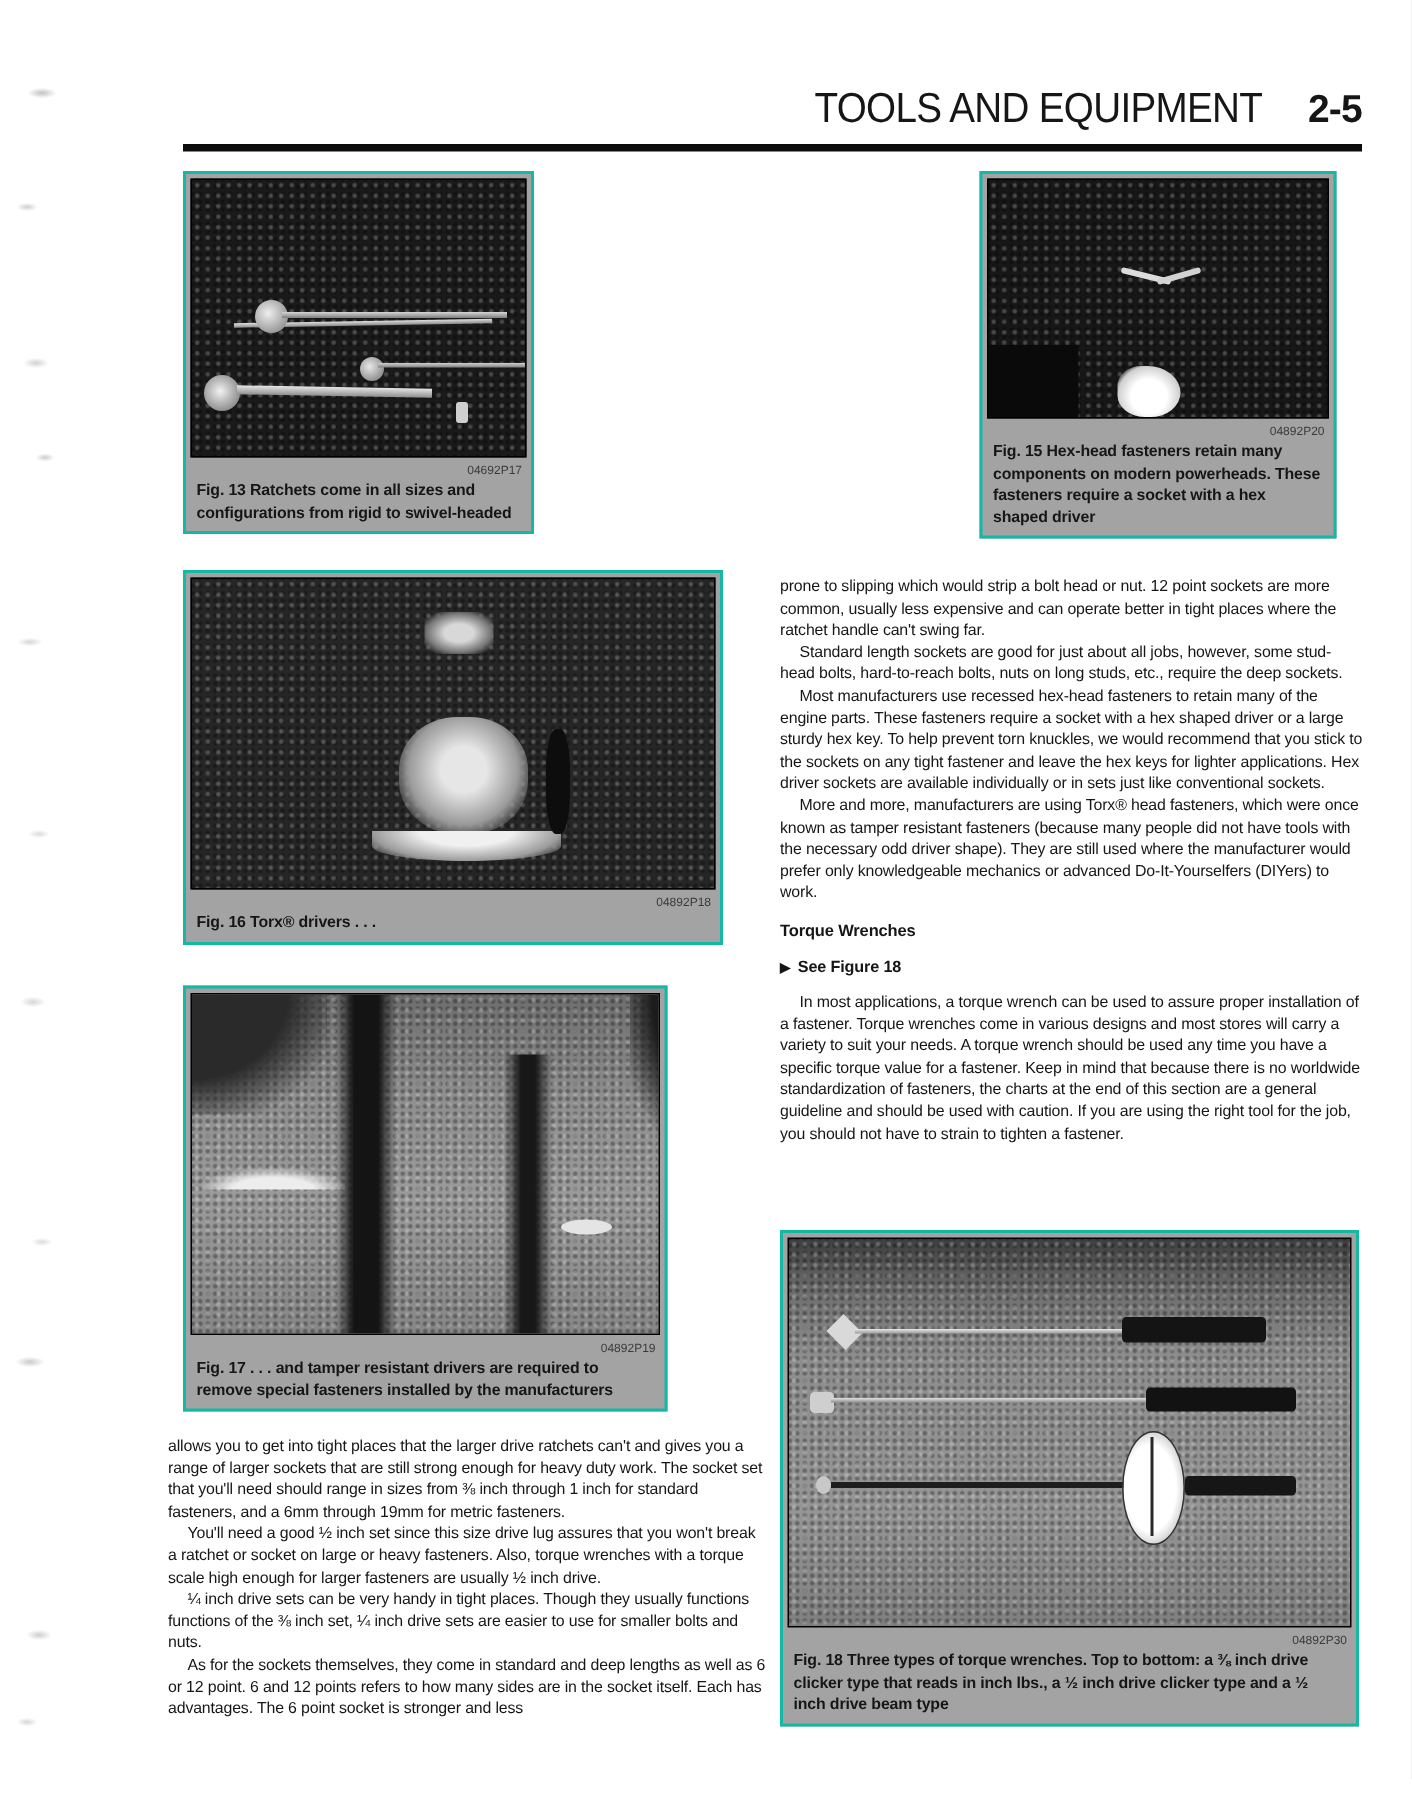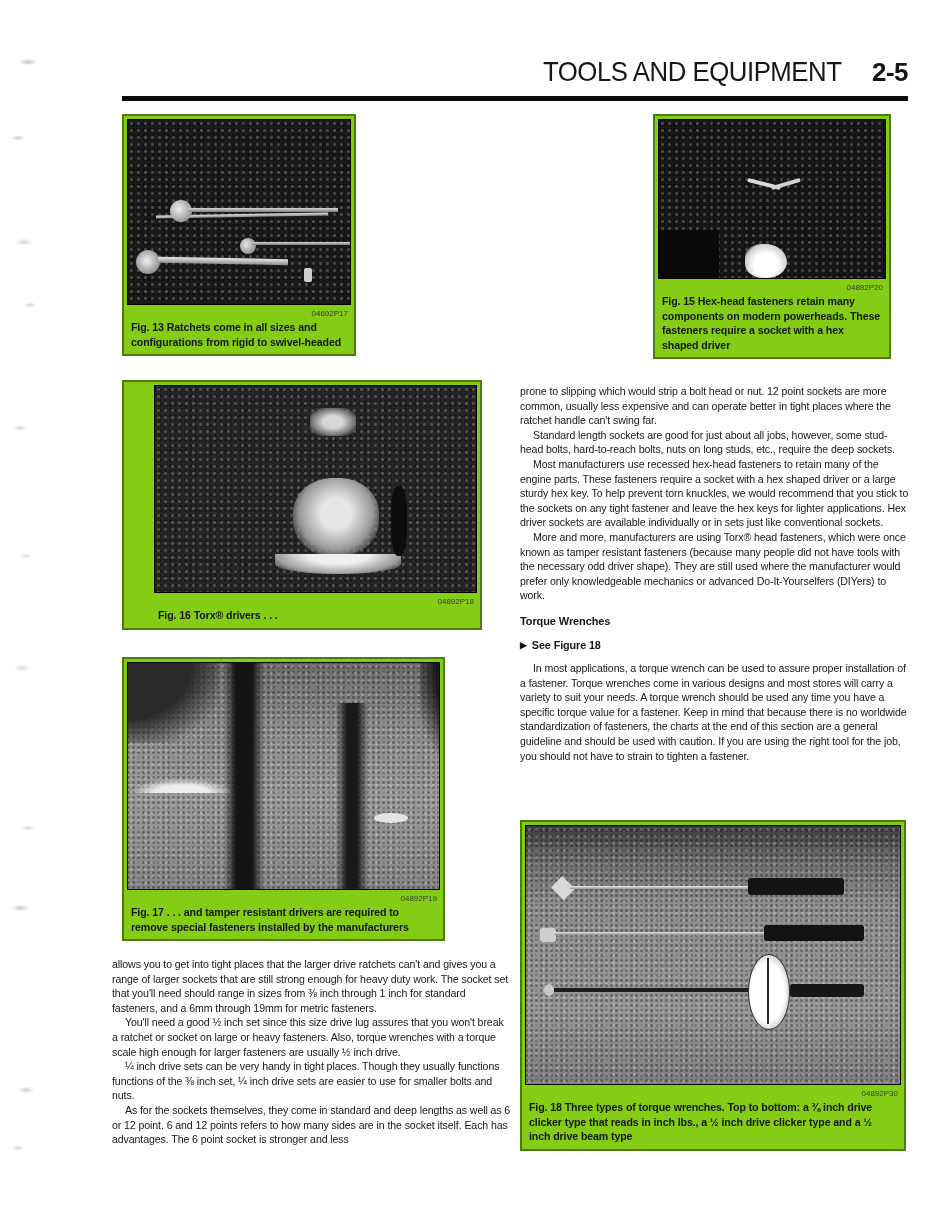--- a/index.html
+++ b/index.html
@@ -25,21 +25,21 @@
   }
   
   .header{
     position:absolute; left:122px; right:33px; top:56px; height:36px;
     display:flex; justify-content:flex-end; align-items:baseline; gap:30px;
   }
   .header-title{ font-size:28px; font-weight:400; letter-spacing:-.5px; transform:scaleX(.92); transform-origin:right; white-space:nowrap;}
   .header-num{ font-size:26px; font-weight:700; letter-spacing:-.5px;}
   .header-rule{ position:absolute; left:122px; top:96px; width:786px; height:5px; background:#0c0c0c;}
   
-  .fig{ position:absolute; margin:0; border:2px solid #4d7c0f; background:#84cc16; box-sizing:border-box;}
+  .fig{ position:absolute; margin:0; border:2px solid #14b8a6; background:#a3a3a3; box-sizing:border-box;}
   .photo{ position:relative; margin:3px; border:1px solid #000; overflow:hidden;}
   .photo::before{ content:""; position:absolute; inset:0; pointer-events:none;
     background-image:
       radial-gradient(circle, rgba(255,255,255,.22) 1px, rgba(255,255,255,0) 2px),
       radial-gradient(circle, rgba(0,0,0,.30) 1px, rgba(0,0,0,0) 2px);
     background-size:7px 7px, 5px 5px; background-position:0 0, 3px 2px;}
   .shape{ position:absolute;}
   .credit{ font-size:8px; color:#3a3a3a; text-align:right; padding:1px 6px 0 0; line-height:9px;}
   .caption{ font-weight:700; font-size:10.6px; line-height:14.6px; padding:2px 8px 5px 7px; letter-spacing:-.1px;}
   
@@ -82,21 +82,21 @@
     <div class="photo" style="height:158px; background:#171717;">
       <div class="shape" style="left:88px; top:62px; width:34px; height:4px; background:#dcdcdc; transform:rotate(14deg); border-radius:2px;"></div>
       <div class="shape" style="left:112px; top:62px; width:30px; height:4px; background:#d2d2d2; transform:rotate(-16deg); border-radius:2px;"></div>
       <div class="shape" style="left:86px; top:124px; width:42px; height:34px; background:radial-gradient(ellipse at 50% 60%, #ffffff 40%, #cfcfcf 70%, transparent 85%); border-radius:40% 55% 50% 45%;"></div>
       <div class="shape" style="left:0; top:110px; width:60px; height:48px; background:#0a0a0a;"></div>
     </div>
     <div class="credit">04892P20</div>
     <figcaption class="caption">Fig. 15 Hex-head fasteners retain many components on modern powerheads. These fasteners require a socket with a hex shaped driver</figcaption>
   </figure>
 
-  <figure class="fig" style="left:122px; top:380px; width:360px;padding-left:27px;">
+  <figure class="fig" style="left:122px; top:380px; width:360px;">
     <div class="photo" style="height:206px; background:#262626;">
       <div class="shape" style="left:155px; top:22px; width:46px; height:28px; background:radial-gradient(ellipse, #d8d8d8 30%, #777 65%, transparent 85%);"></div>
       <div class="shape" style="left:138px; top:92px; width:86px; height:78px; background:radial-gradient(ellipse at 50% 45%, #e6e6e6 25%, #9a9a9a 60%, transparent 82%); border-radius:45%;"></div>
       <div class="shape" style="left:120px; top:168px; width:126px; height:20px; background:radial-gradient(ellipse at 50% 0%, #f0f0f0 35%, #9c9c9c 70%, transparent 90%); border-radius:0 0 50% 50%;"></div>
       <div class="shape" style="left:236px; top:100px; width:16px; height:70px; background:#0d0d0d; border-radius:40%;"></div>
     </div>
     <div class="credit">04892P18</div>
     <figcaption class="caption">Fig. 16 Torx® drivers . . .</figcaption>
   </figure>
 

